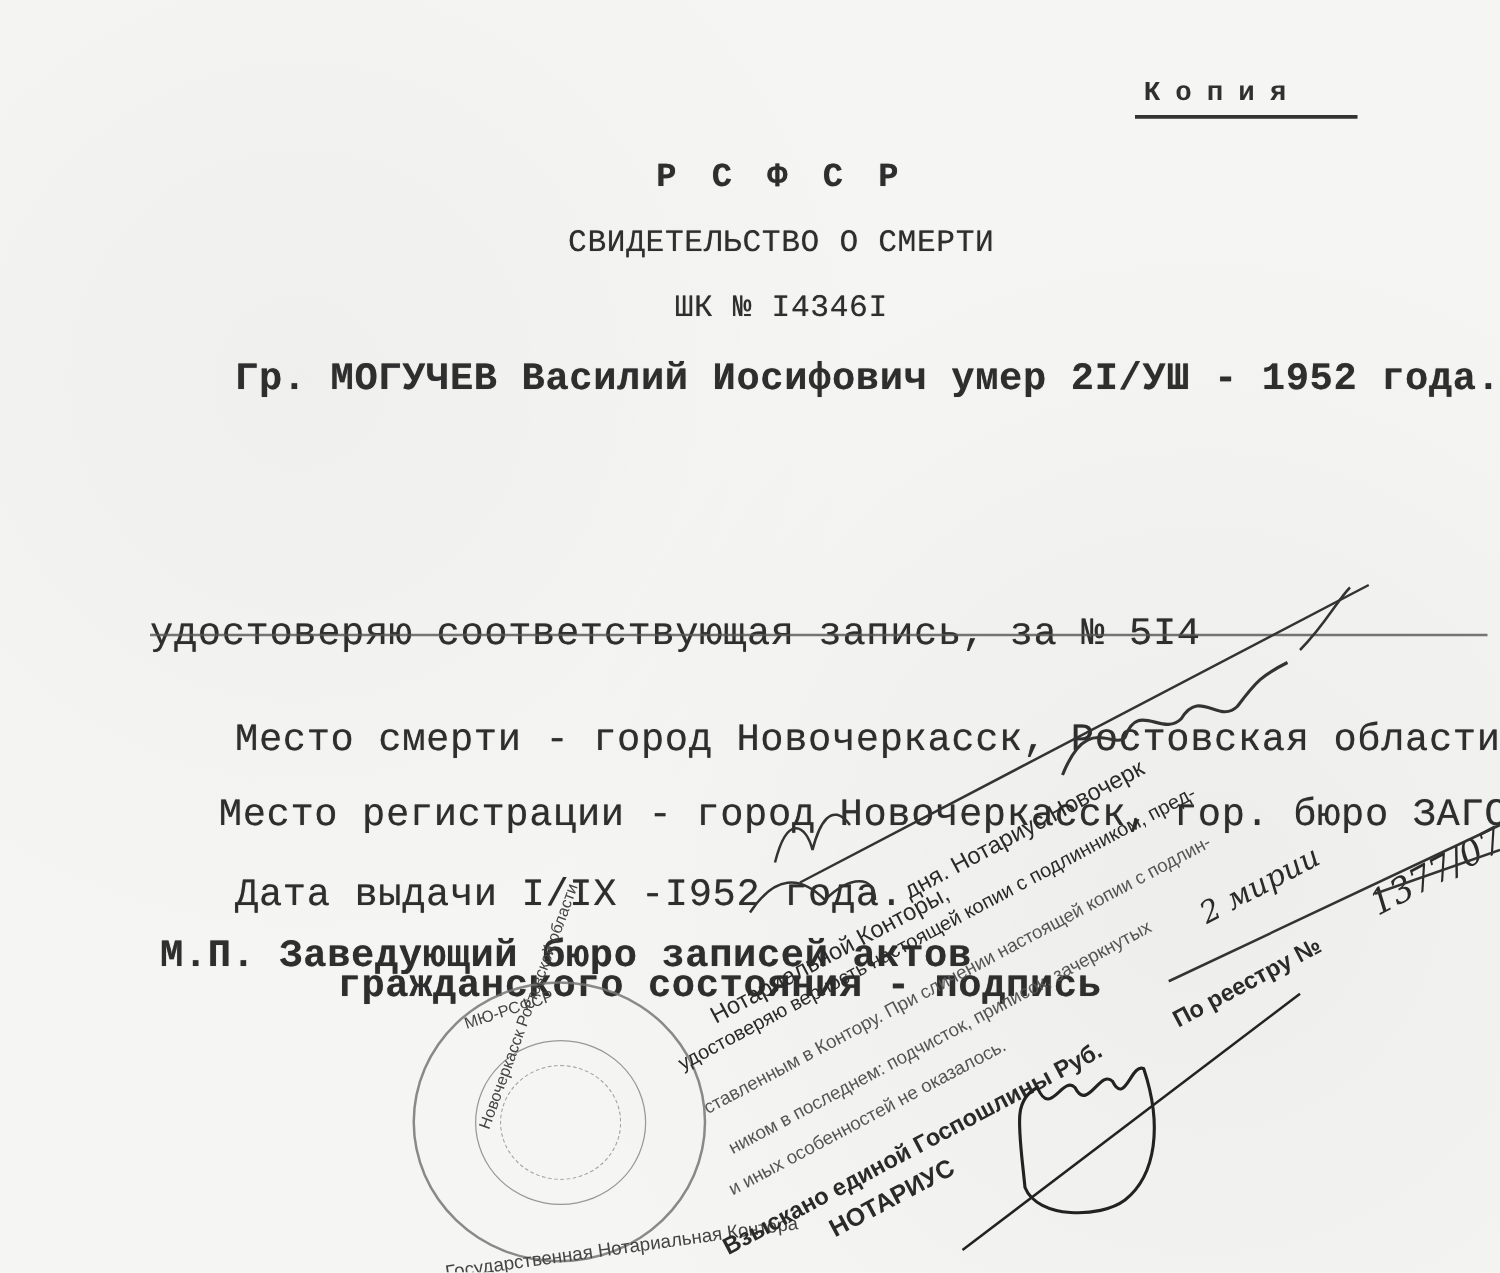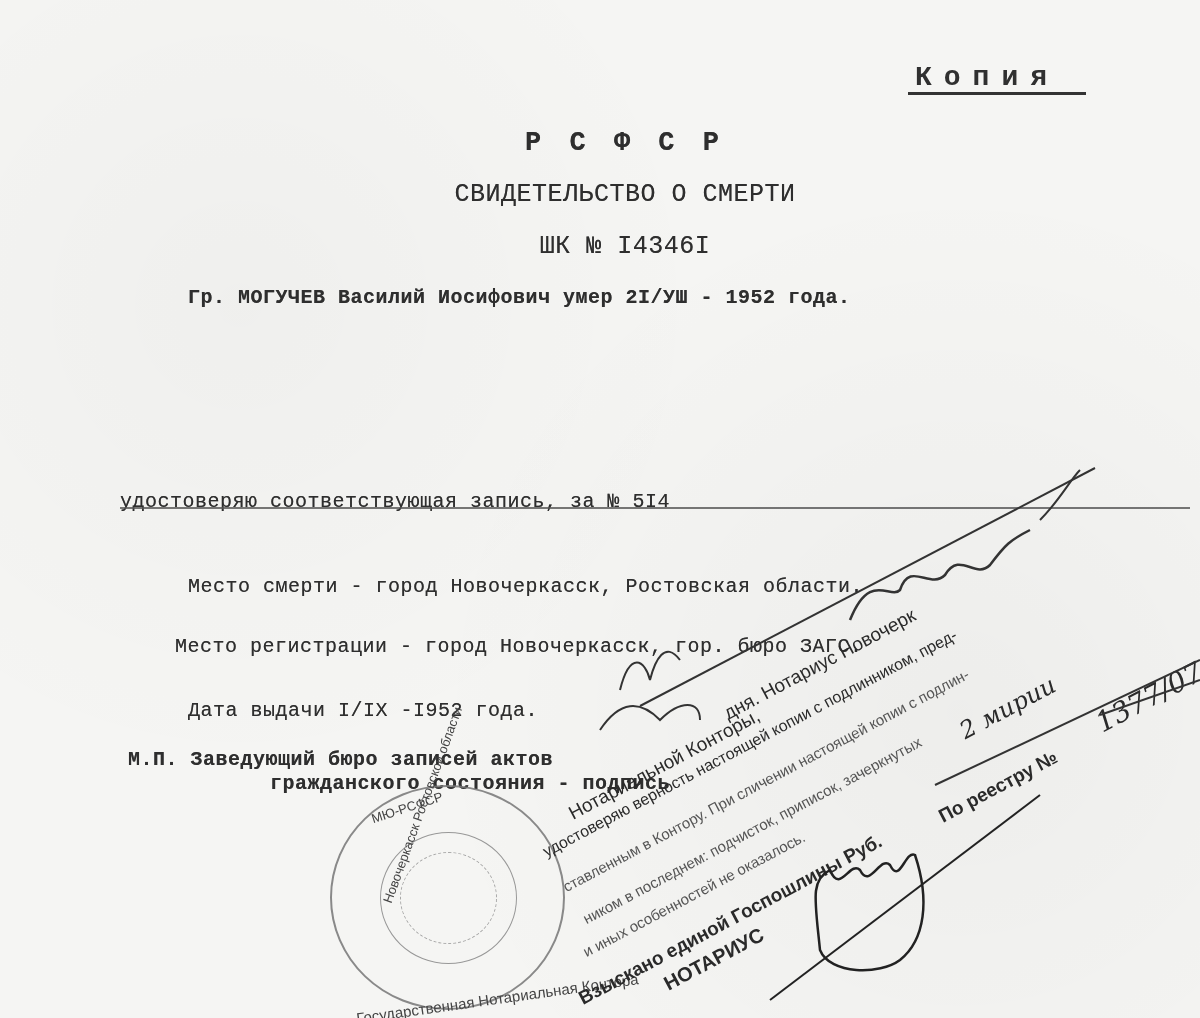--- a/index.html
+++ b/index.html
@@ -19,30 +19,30 @@
         radial-gradient(circle at 80% 70%, rgba(0,0,0,0.03) 0, transparent 45%),
         #f5f5f3;
       font-family: "Liberation Mono", "DejaVu Sans Mono", monospace;
       color: #2b2b2b;
       overflow: hidden;
     }
     .typed {
       position: absolute;
       white-space: nowrap;
       font-family: "Liberation Mono", "DejaVu Sans Mono", monospace;
-      font-size: 20px;
+      font-size: 31px;
       color: #2e2e2e;
       letter-spacing: 0.5px;
       text-shadow: 0 0 0.6px rgba(0,0,0,0.5);
     }
     .typed.bold { font-weight: bold; }
     .copy-label {
       position: absolute;
       left: 915px; top: 62px;
-      font-size: 28px;
+      font-size: 22px;
       letter-spacing: 12px;
       font-weight: bold;
       font-family: "Liberation Mono", monospace;
       color: #303030;
     }
     .copy-underline {
       position: absolute;
       left: 908px; top: 92px;
       width: 178px; height: 3px;
       background: #333;

